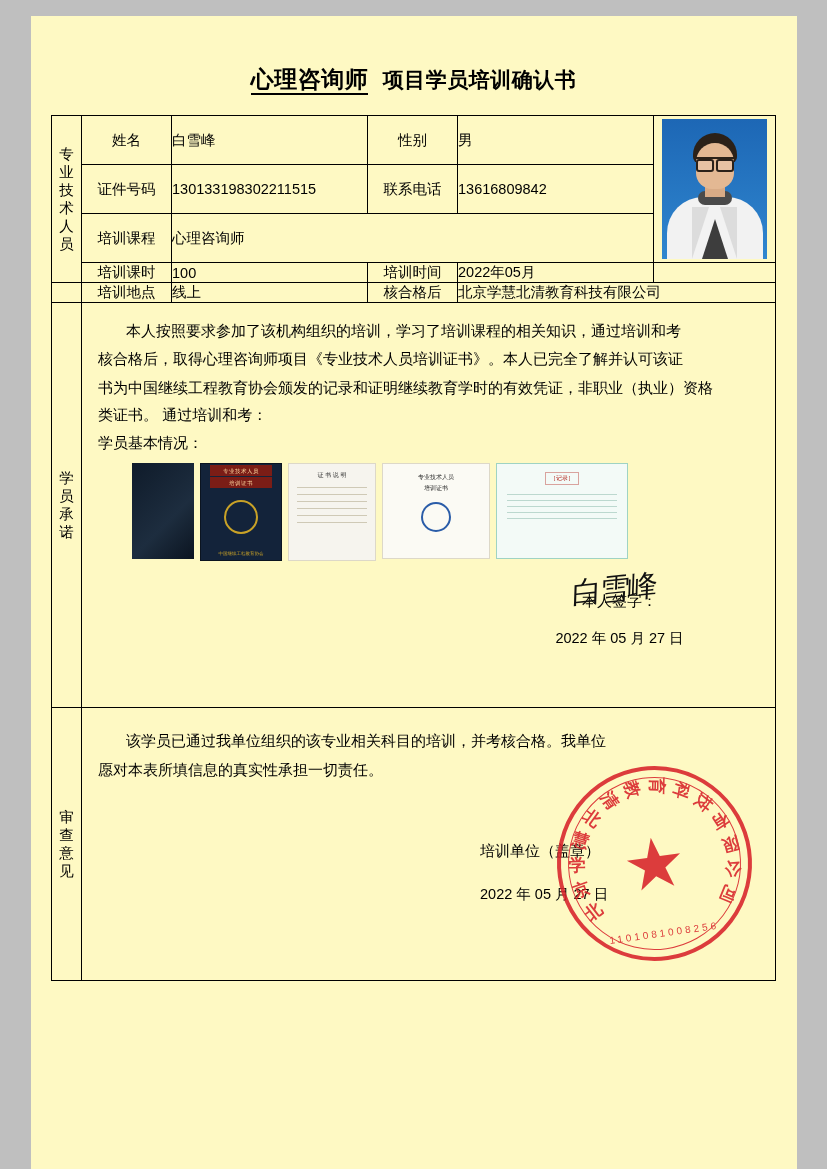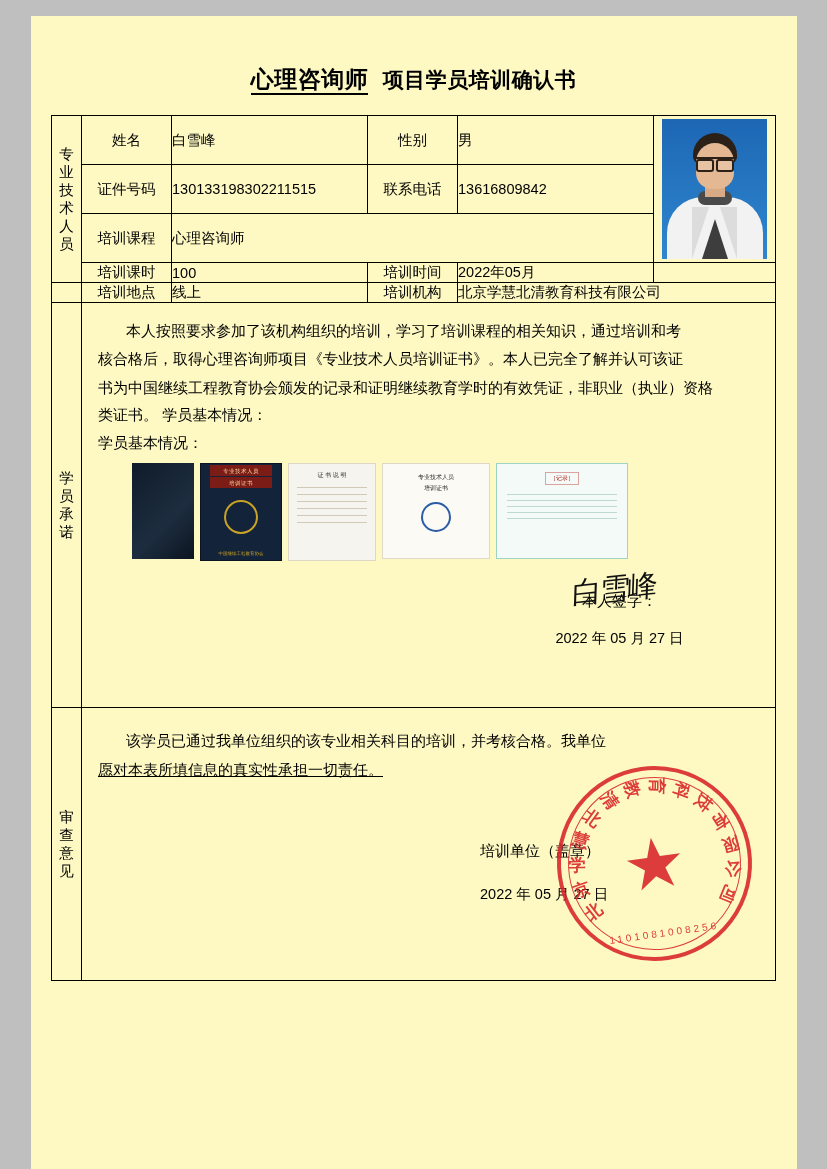--- a/index.html
+++ b/index.html
@@ -464,36 +464,36 @@
         <td class="val">100</td>
         <td class="lbl">培训时间</td>
         <td class="val">2022年05月</td>
         <td style="border-top:1px solid #000;"></td>
       </tr>
 
       <tr>
         <td style="border:none;border-left:1px solid #000;border-right:1px solid #000;"></td>
         <td class="lbl">培训地点</td>
         <td class="val">线上</td>
-        <td class="lbl">培训机构</td>
+        <td class="lbl">核合格后</td>
         <td class="val" colspan="2">北京学慧北清教育科技有限公司</td>
       </tr>
 
       <tr>
         <td class="vlabel">
           <span>学员承诺</span>
         </td>
         <td colspan="5" style="padding:0;">
           <div class="promise">
             <p class="ind">本人按照要求参加了该机构组织的培训，学习了培训课程的相关知识，通过培训和考</p>
             <p>
               <span>核合格后，取得</span><em>心理咨询师</em><span>项目《专业技术人员培训证书》。本人已完全了解并认可该证</span>
             </p>
             <p>书为中国继续工程教育协会颁发的记录和证明继续教育学时的有效凭证，非职业（执业）资格</p>
-            <p>类证书。 学员基本情况：</p>
+            <p>类证书。 通过培训和考：</p>
             <p>学员基本情况：</p>
 
             <div class="cert-row">
               <div class="cert cert1"></div>
               <div class="cert cert2">
                 <div class="band">专业技术人员</div>
                 <div class="band" style="margin-top:1px">培训证书</div>
                 <div class="seal"></div>
                 <div class="ft">中国继续工程教育协会</div>
               </div>
@@ -534,21 +534,21 @@
         </td>
       </tr>
 
       <tr>
         <td class="vlabel">
           <span>审查意见</span>
         </td>
         <td colspan="5" style="padding:0;">
           <div class="review">
             <p class="ind" style="margin:0;">该学员已通过我单位组织的该专业相关科目的培训，并考核合格。我单位</p>
-            <p style="margin:0;text-decoration:underline;">愿对本表所填信息的真实性承担一切责任。</p>
+            <p style="margin:0;">愿对本表所填信息的真实性承担一切责任。</p>
             <div class="org">培训单位（盖章）</div>
             <div class="orgdate">2022 年 05 月 27 日</div>
 
             <div class="stamp">
               <div class="star">★</div>
               <div class="stamp-text" id="stamp-text">
                   <span style="transform: rotate(-120deg) translate(0px, -78px) rotate(90deg) translate(-50%, -50%);">北</span>
                   <span style="transform: rotate(-101.538deg) translate(0px, -78px) rotate(90deg) translate(-50%, -50%);">京</span>
                   <span style="transform: rotate(-83.0769deg) translate(0px, -78px) rotate(90deg) translate(-50%, -50%);">学</span>
                   <span style="transform: rotate(-64.6154deg) translate(0px, -78px) rotate(90deg) translate(-50%, -50%);">慧</span>

